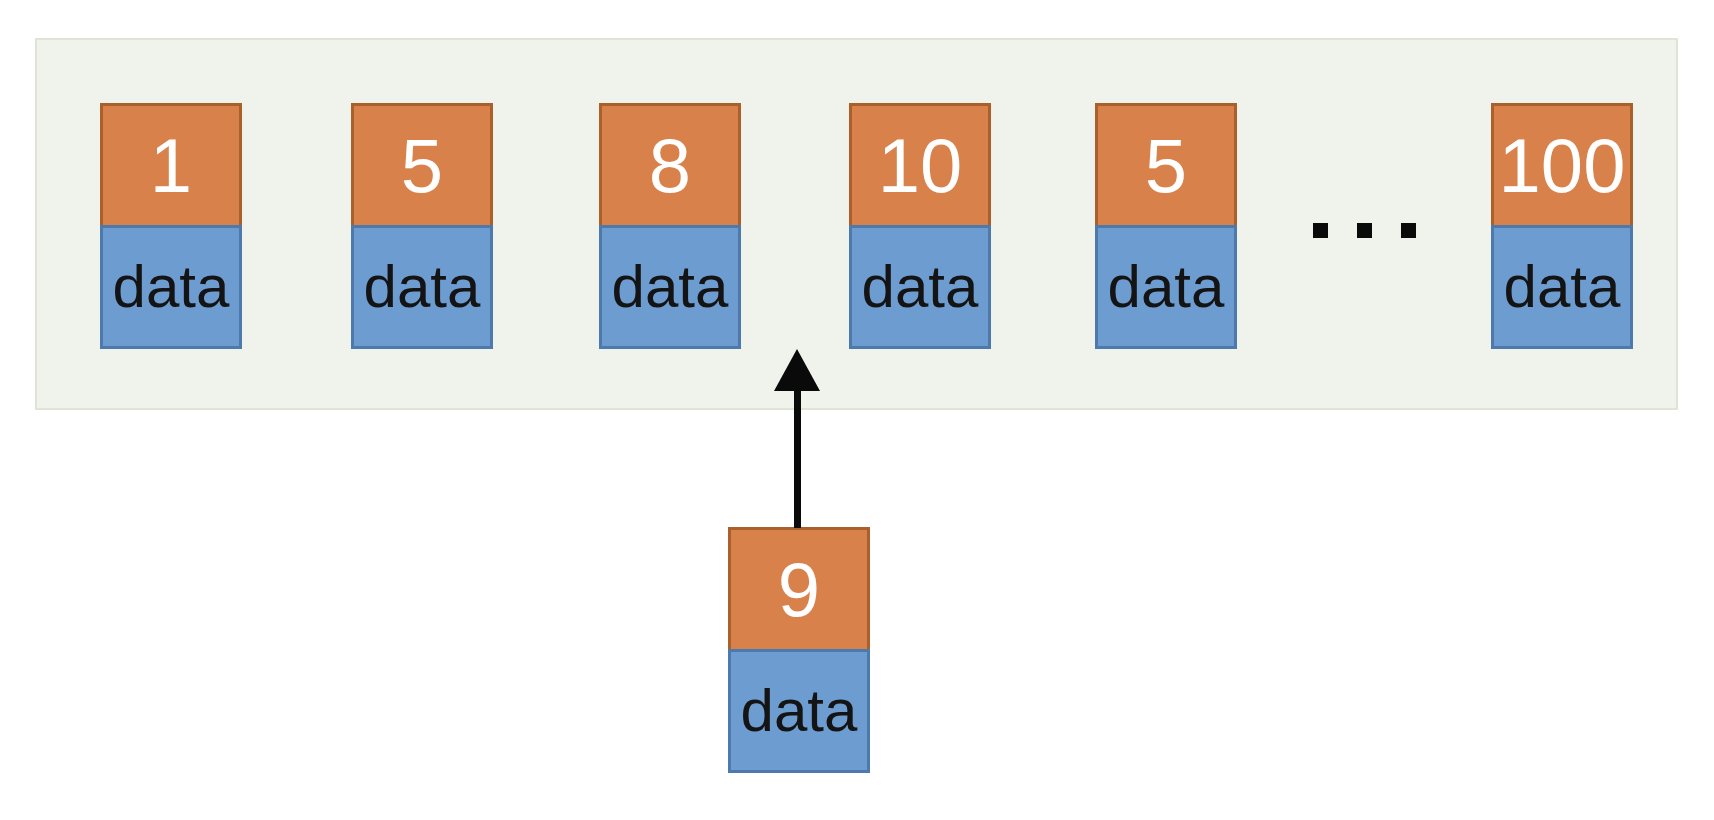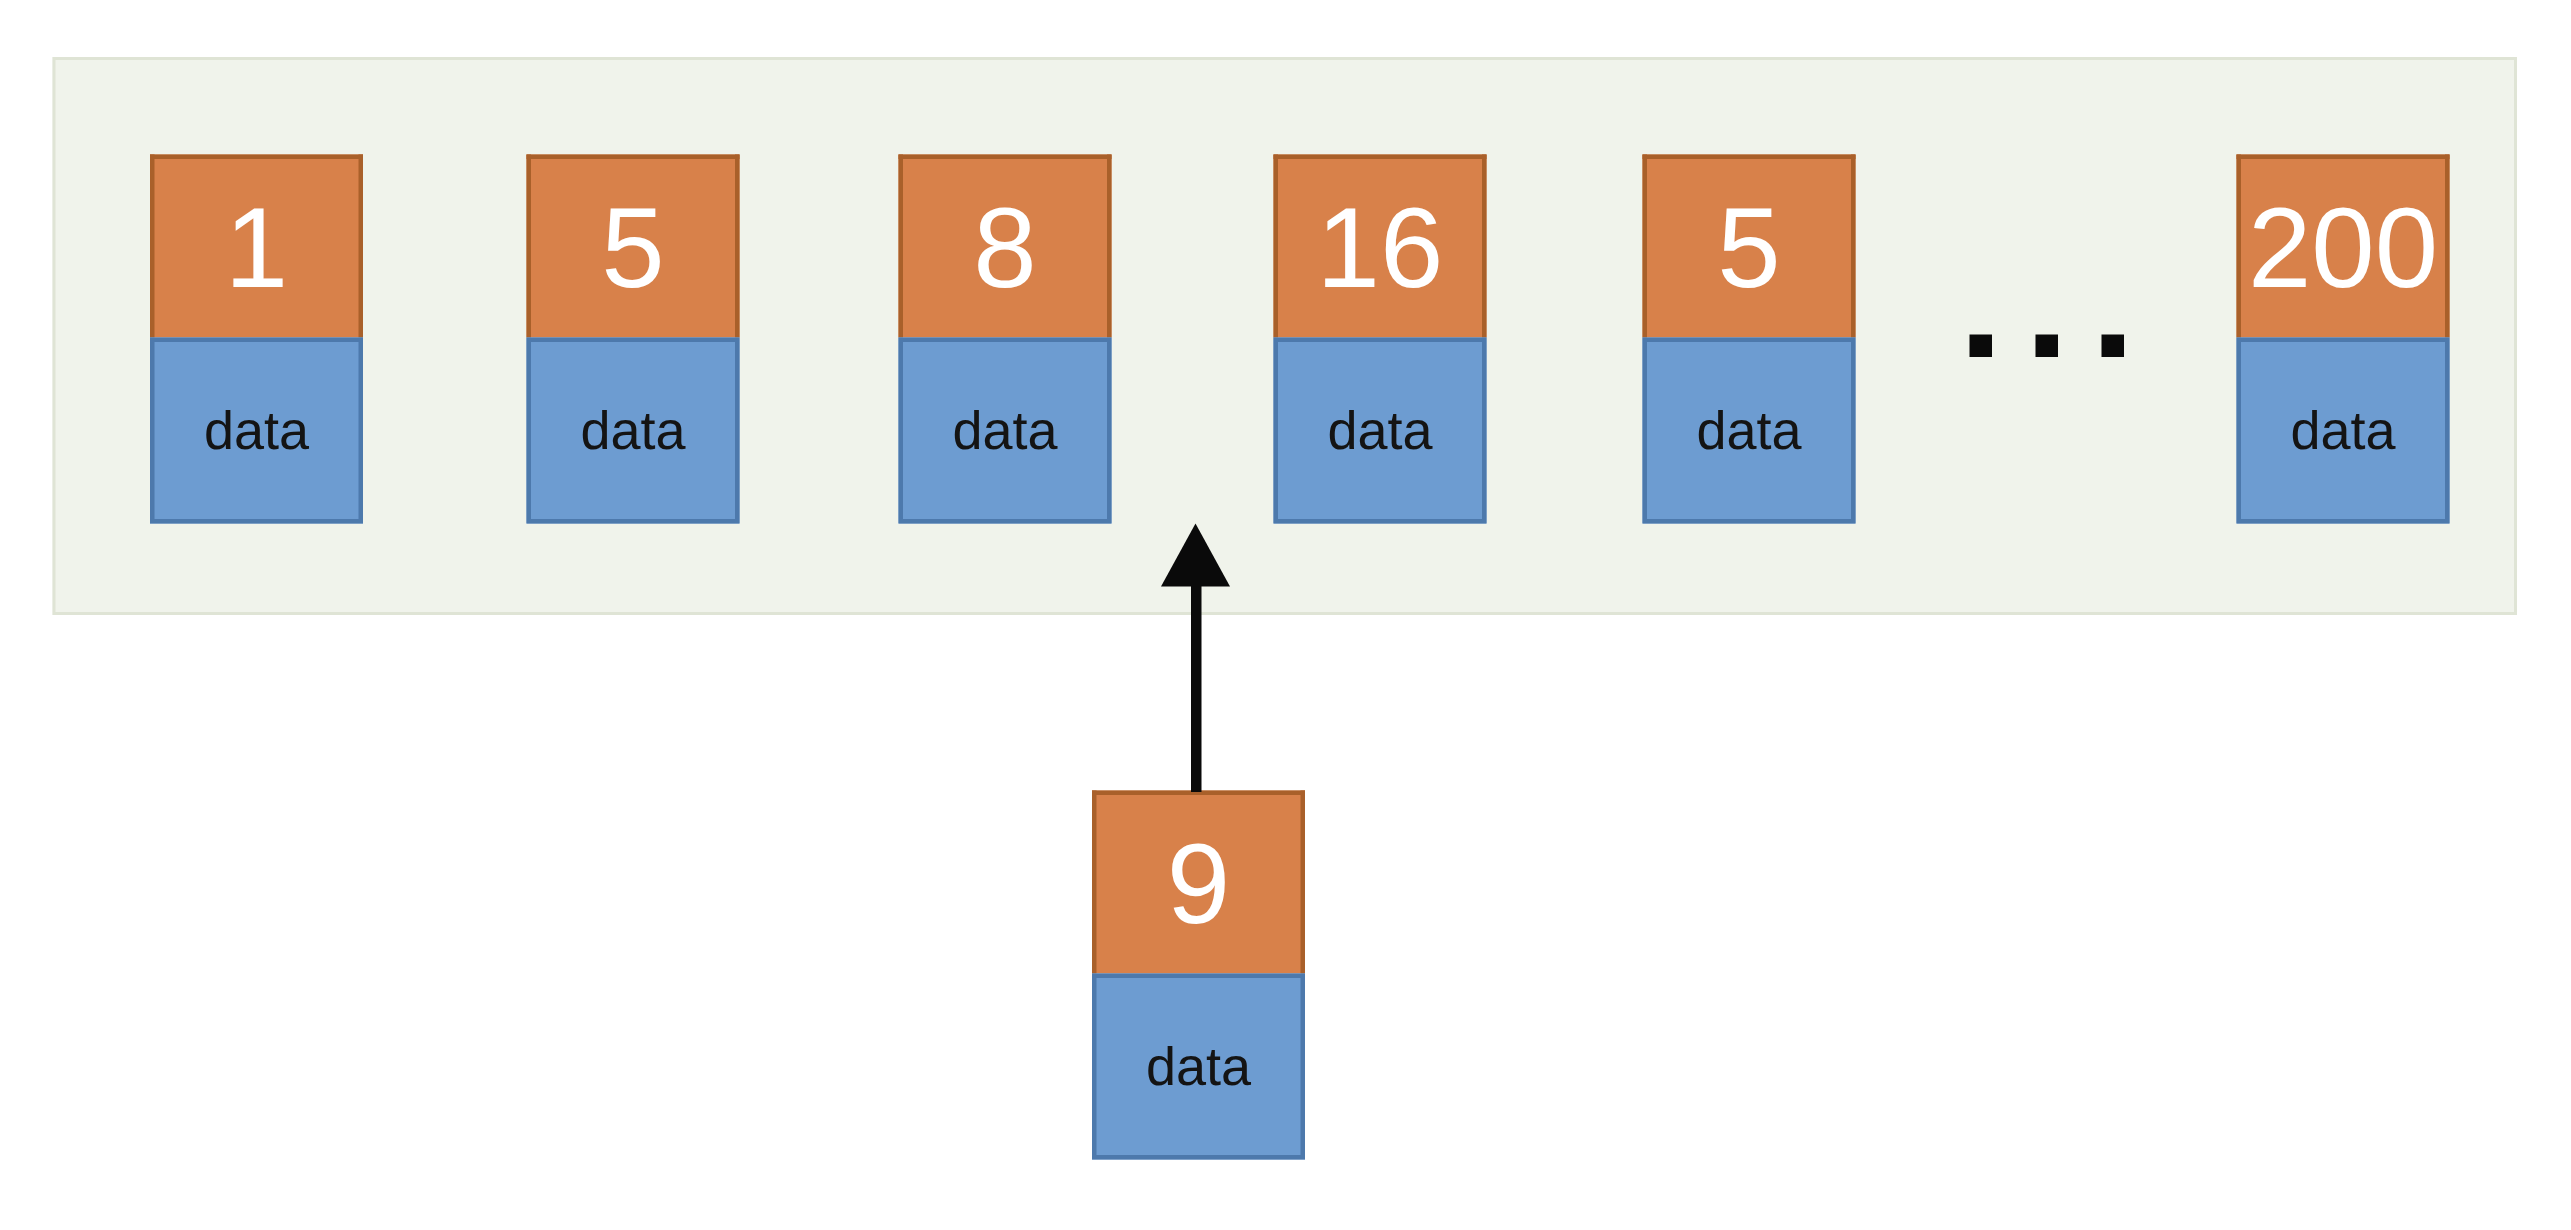--- a/index.html
+++ b/index.html
@@ -41,21 +41,21 @@
   }
   .node .data {
     height: 124px;
     background: #6D9CD1;
     border: 3px solid #4D79AC;
     box-sizing: border-box;
     display: flex;
     align-items: center;
     justify-content: center;
     color: #141414;
-    font-size: 36px;
+    font-size: 60px;
     line-height: 1;
   }
   .node.insert-node {
     top: 527px;
     left: 728px;
   }
   .ellipsis {
     position: absolute;
     left: 1313px;
     top: 223px;
@@ -91,37 +91,37 @@
     <div class="key">5</div>
     <div class="data">data</div>
   </div>
 
   <div class="node" style="left:599px">
     <div class="key">8</div>
     <div class="data">data</div>
   </div>
 
   <div class="node" style="left:849px">
-    <div class="key">16</div>
+    <div class="key">10</div>
     <div class="data">data</div>
   </div>
 
   <div class="node" style="left:1095px">
     <div class="key">5</div>
     <div class="data">data</div>
   </div>
 
   <div class="ellipsis">
     <span></span>
     <span></span>
     <span></span>
   </div>
 
   <div class="node" style="left:1491px">
-    <div class="key">200</div>
+    <div class="key">100</div>
     <div class="data">data</div>
   </div>
 
   <div class="node insert-node">
     <div class="key">9</div>
     <div class="data">data</div>
   </div>
 
   <svg class="arrow" width="1714" height="820" viewBox="0 0 1714 820">
     <rect x="794" y="386" width="7" height="142" fill="#0A0A0A"></rect>

